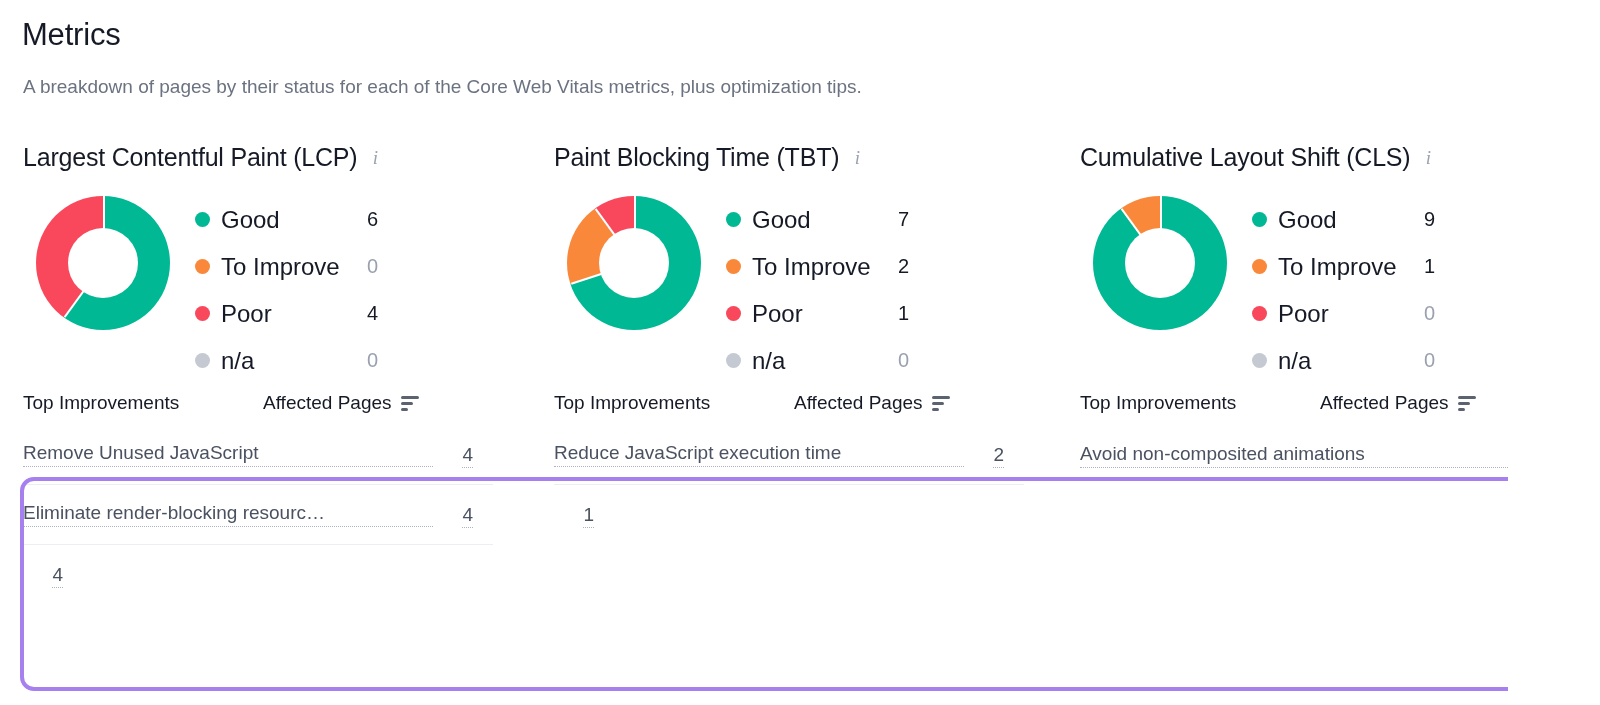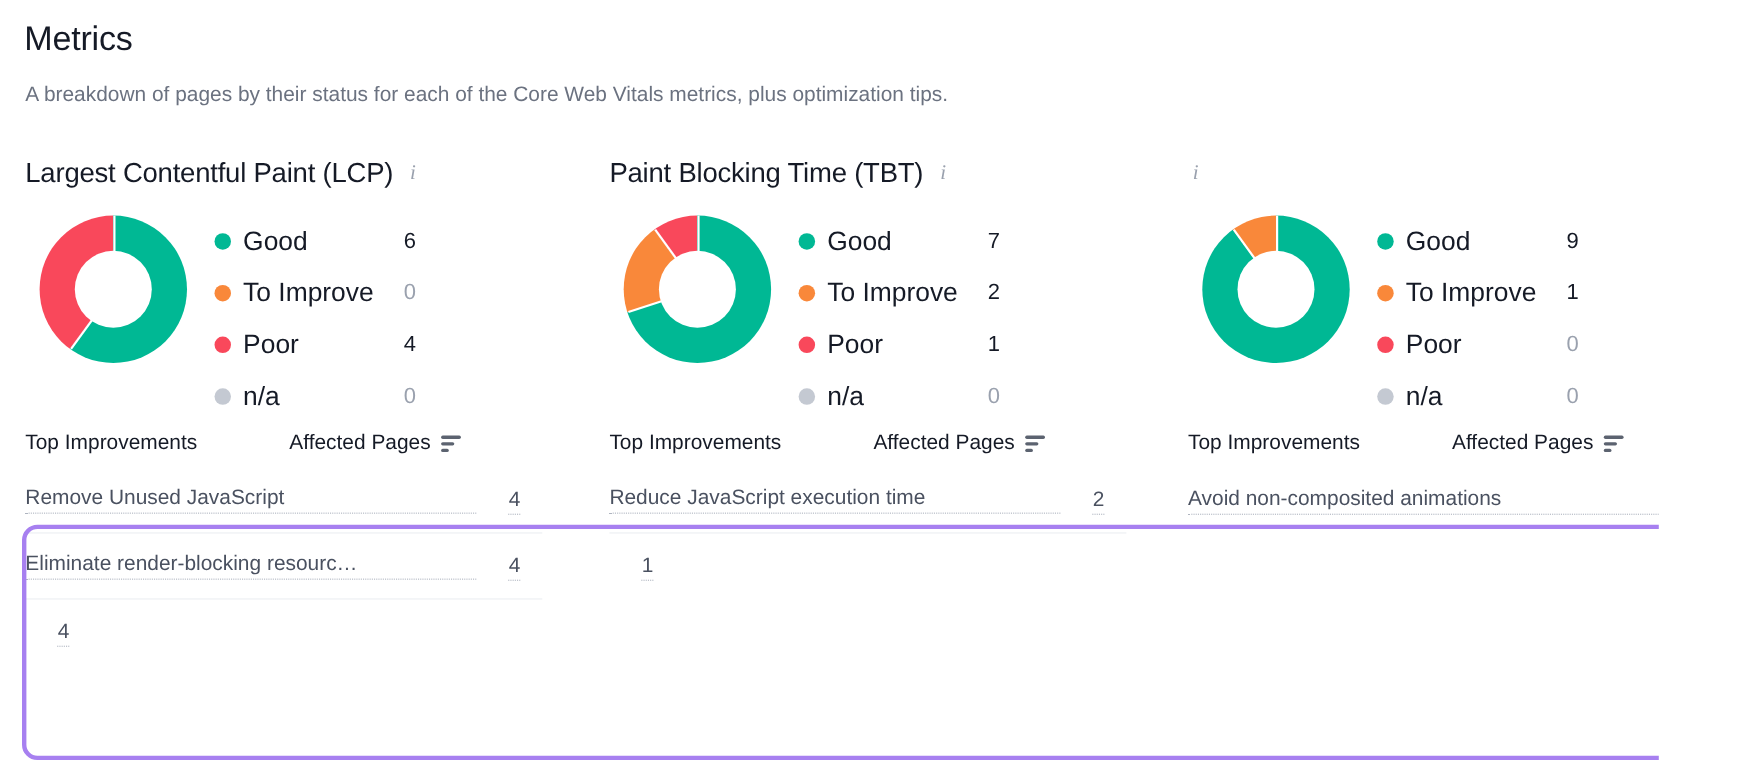--- a/index.html
+++ b/index.html
@@ -371,20 +371,21 @@
             <div class="row-count"><span>2</span></div>
           </div>
           <div class="row">
             <div class="row-count"><span>1</span></div>
           </div>
         </div>
     </div>
 
     <div class="metric-col col-3">
       <div class="metric-head">
+        <div class="metric-name">Cumulative Layout Shift (CLS)</div>
         <div class="info-icon">i</div>
       </div>
       <div class="chart-row">
         <div class="donut-wrap">
           <div class="donut" id="donut-2" style="background: conic-gradient(rgb(0, 184, 148) 0%, rgb(0, 184, 148) 90%, rgb(249, 136, 58) 90%, rgb(249, 136, 58) 100%);">
             <div class="hole"></div>
           <div class="gap" style="transform: rotate(0deg);"></div>
               <div class="gap" style="transform: rotate(324deg);"></div>
             </div>
         </div>

